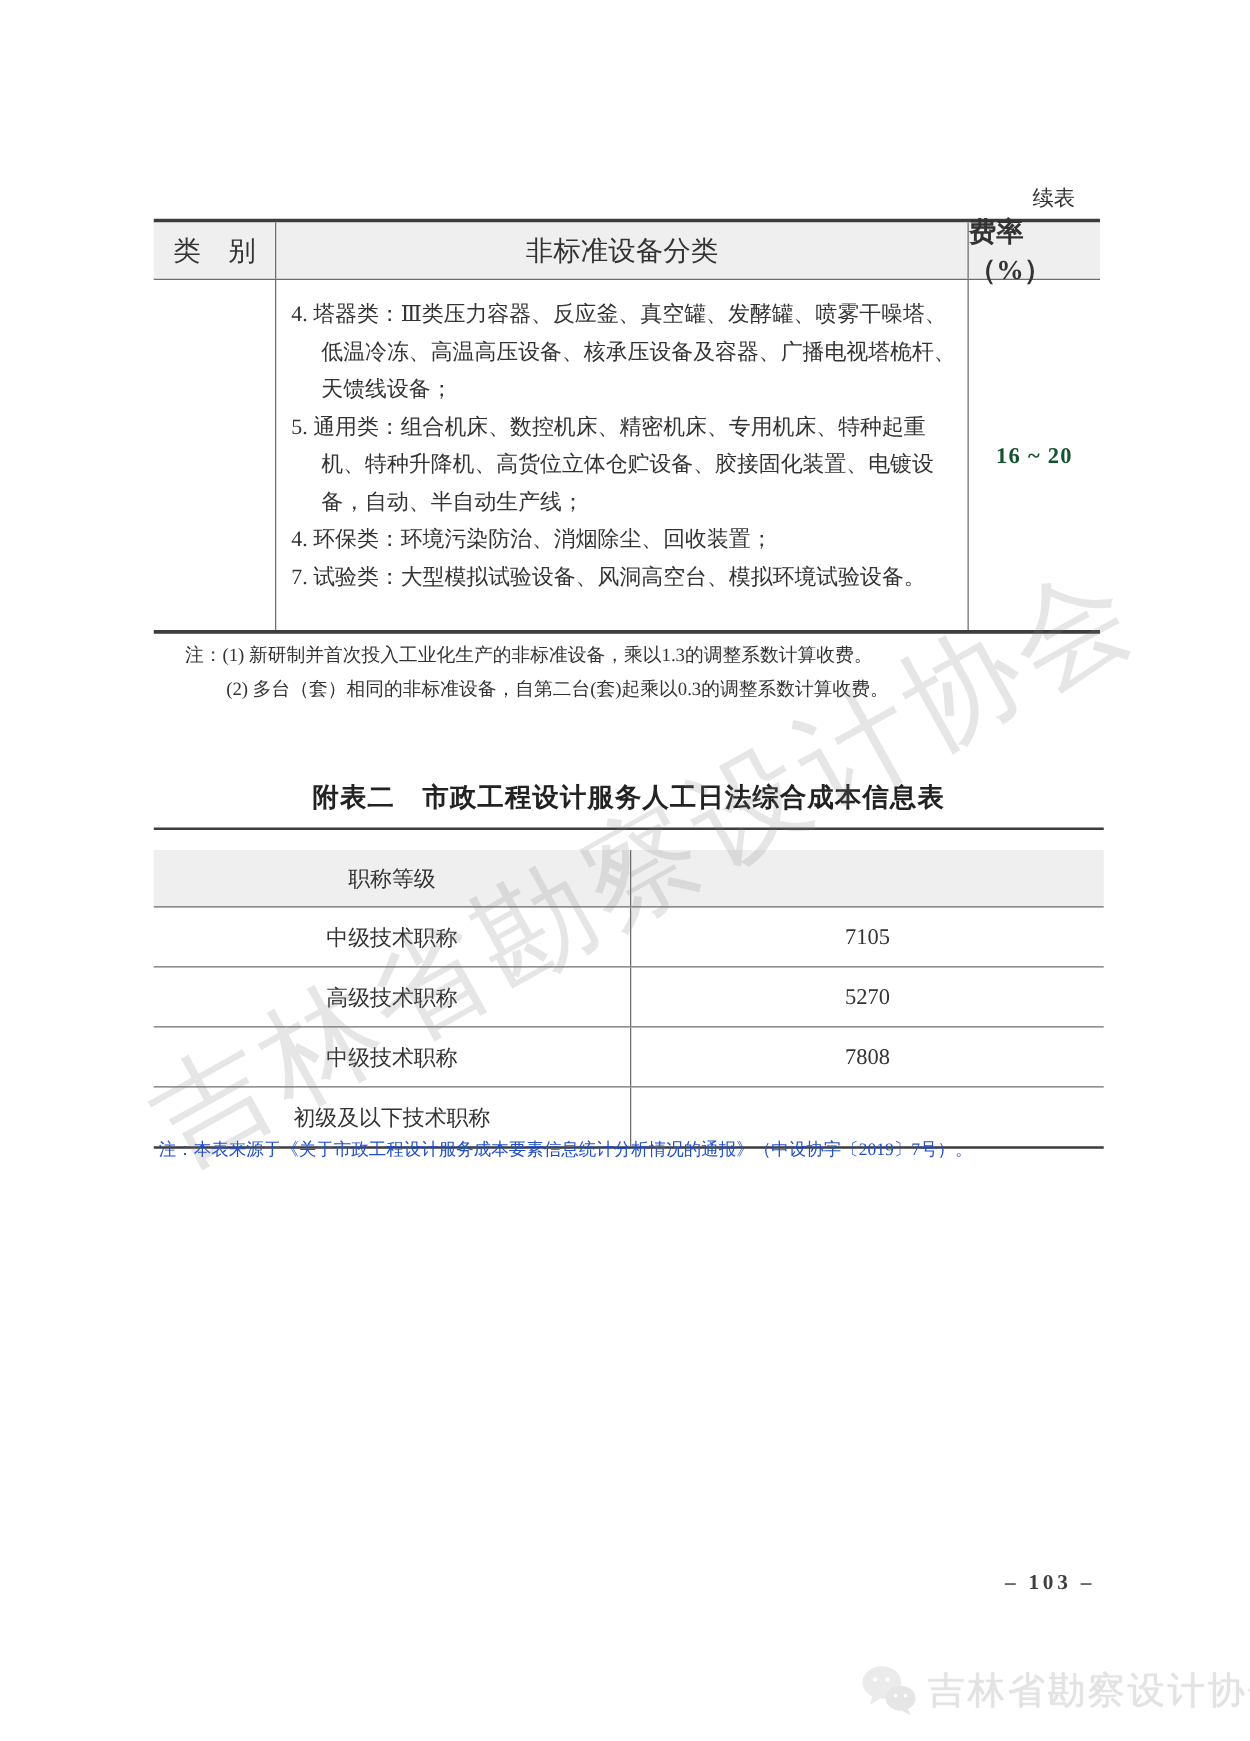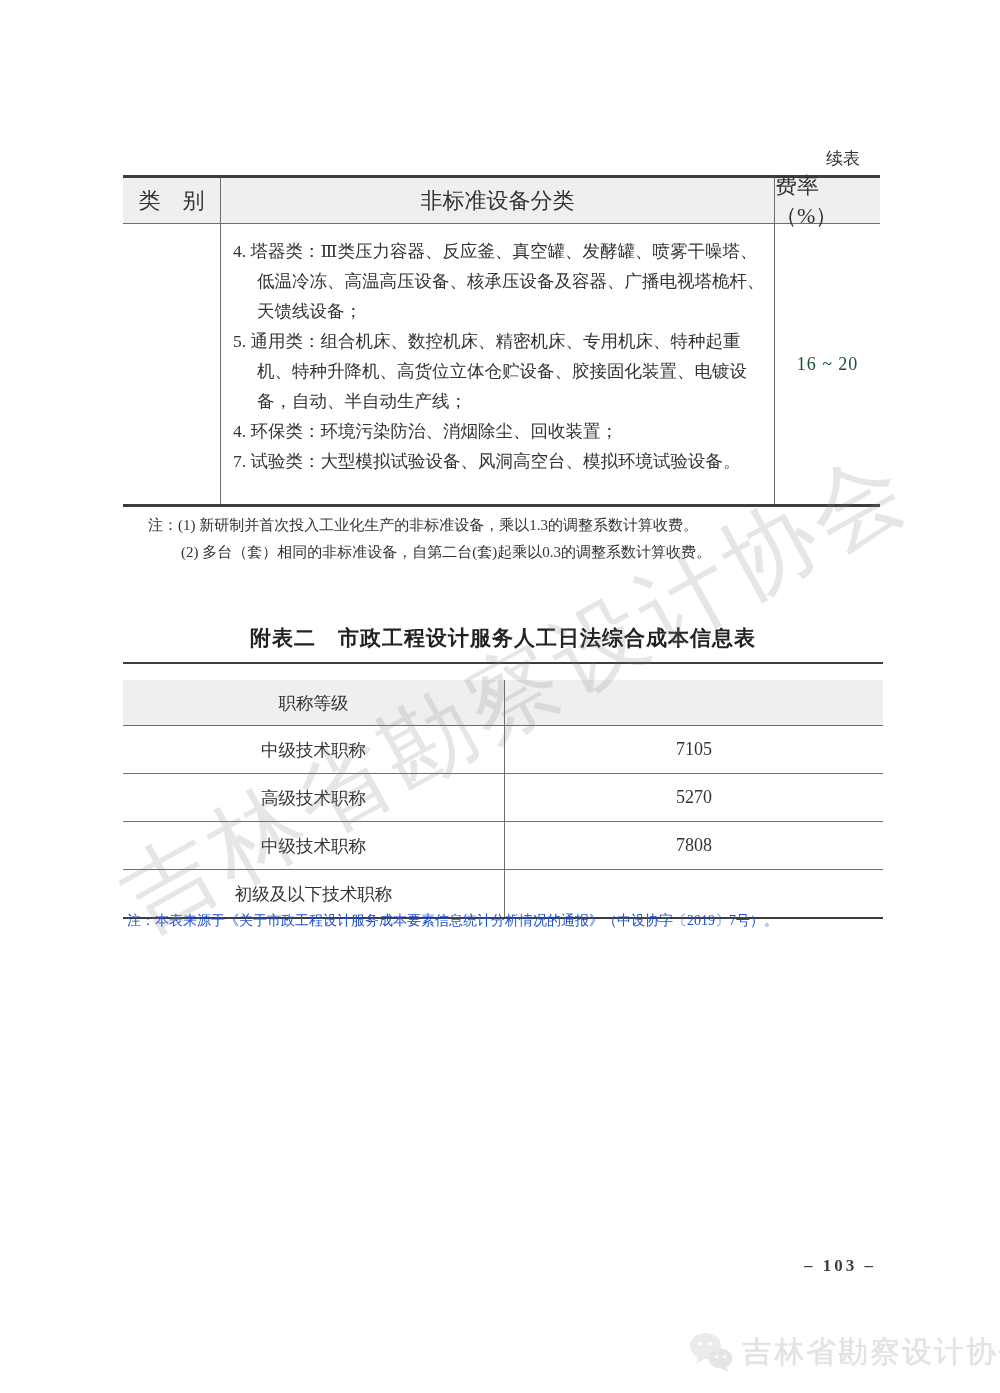--- a/index.html
+++ b/index.html
@@ -29,21 +29,21 @@
   
   .table1{
     position:absolute;left:123px;top:175px;width:757px;
     border-top:3px solid #3d3d3d;border-bottom:3px solid #3d3d3d;
     box-sizing:border-box;z-index:1;background:transparent;
   }
   .t1-head{display:flex;height:45px;background:#efefef;border-bottom:1px solid #6e6e6e;}
   .t1-body{display:flex;min-height:280px;}
   .t1-c1{width:97px;display:flex;align-items:center;justify-content:center;}
   .t1-c2{width:555px;border-left:1px solid #6e6e6e;border-right:1px solid #6e6e6e;box-sizing:border-box;}
-  .t1-c3{flex:1;display:flex;align-items:center;justify-content:center;}
+  .t1-c3{flex:1;display:flex;align-items:center;justify-content:center;font-weight:bold;}
   .t1-head .t1-c2{display:flex;align-items:center;justify-content:center;}
   .t1-head span{font-size:22px;color:#333;}
   .t1-c3 .rate{font-size:18px;color:#14532d;letter-spacing:1px;}
   .t1-items{padding:12px 8px 10px 12px;}
   .t1-items p{
     margin:0;font-size:17.5px;line-height:30px;color:#333;
     padding-left:24px;text-indent:-24px;
   }
   
   .t1-notes{

